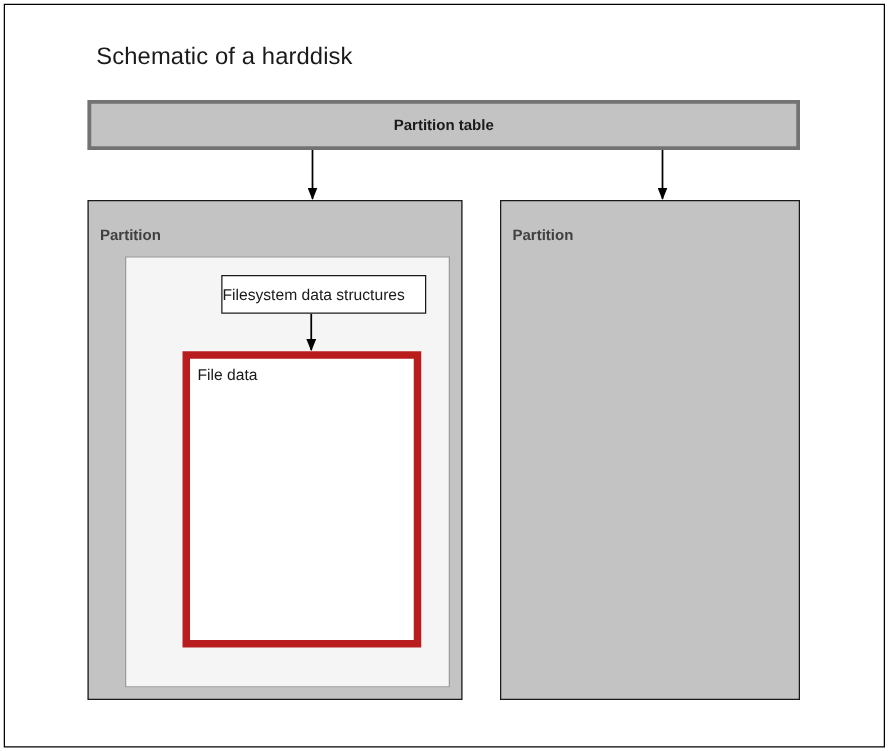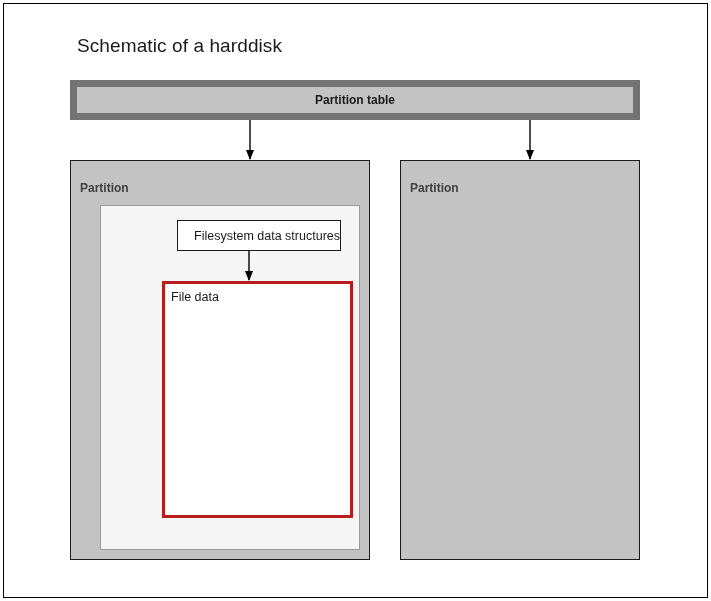--- a/index.html
+++ b/index.html
@@ -42,21 +42,21 @@
     letter-spacing: 0.1px;
   }
   
   .partition-table {
     position: absolute;
     left: 70px;
     top: 80px;
     width: 570px;
     height: 40px;
     background: #c3c3c3;
-    border: 7px solid #737373;
+    border: 3px solid #737373;
     box-sizing: border-box;
     display: flex;
     align-items: center;
     justify-content: center;
   }
   .partition-table .lbl {
     font-size: 12px;
     font-weight: bold;
     color: #1a1a1a;
   }
@@ -95,35 +95,35 @@
     position: absolute;
     left: 177px;
     top: 220px;
     width: 164px;
     height: 31px;
     background: #ffffff;
     border: 1px solid #1a1a1a;
     box-sizing: border-box;
     display: flex;
     align-items: center;
-    justify-content: flex-end;
+    justify-content: flex-start;
   }
   .fs-structs .lbl {
     font-size: 12.5px;
     color: #1a1a1a;
     white-space: nowrap;
   }
   .file-data {
     position: absolute;
-    left: 162px;
+    left: 146px;
     top: 281px;
     width: 191px;
     height: 237px;
     background: #ffffff;
-    border: 3px solid #b91c1c;
+    border: 6px solid #b91c1c;
     box-sizing: border-box;
   }
   .file-data .lbl {
     position: absolute;
     left: 6px;
     top: 6px;
     font-size: 12.5px;
     color: #1a1a1a;
   }
   

